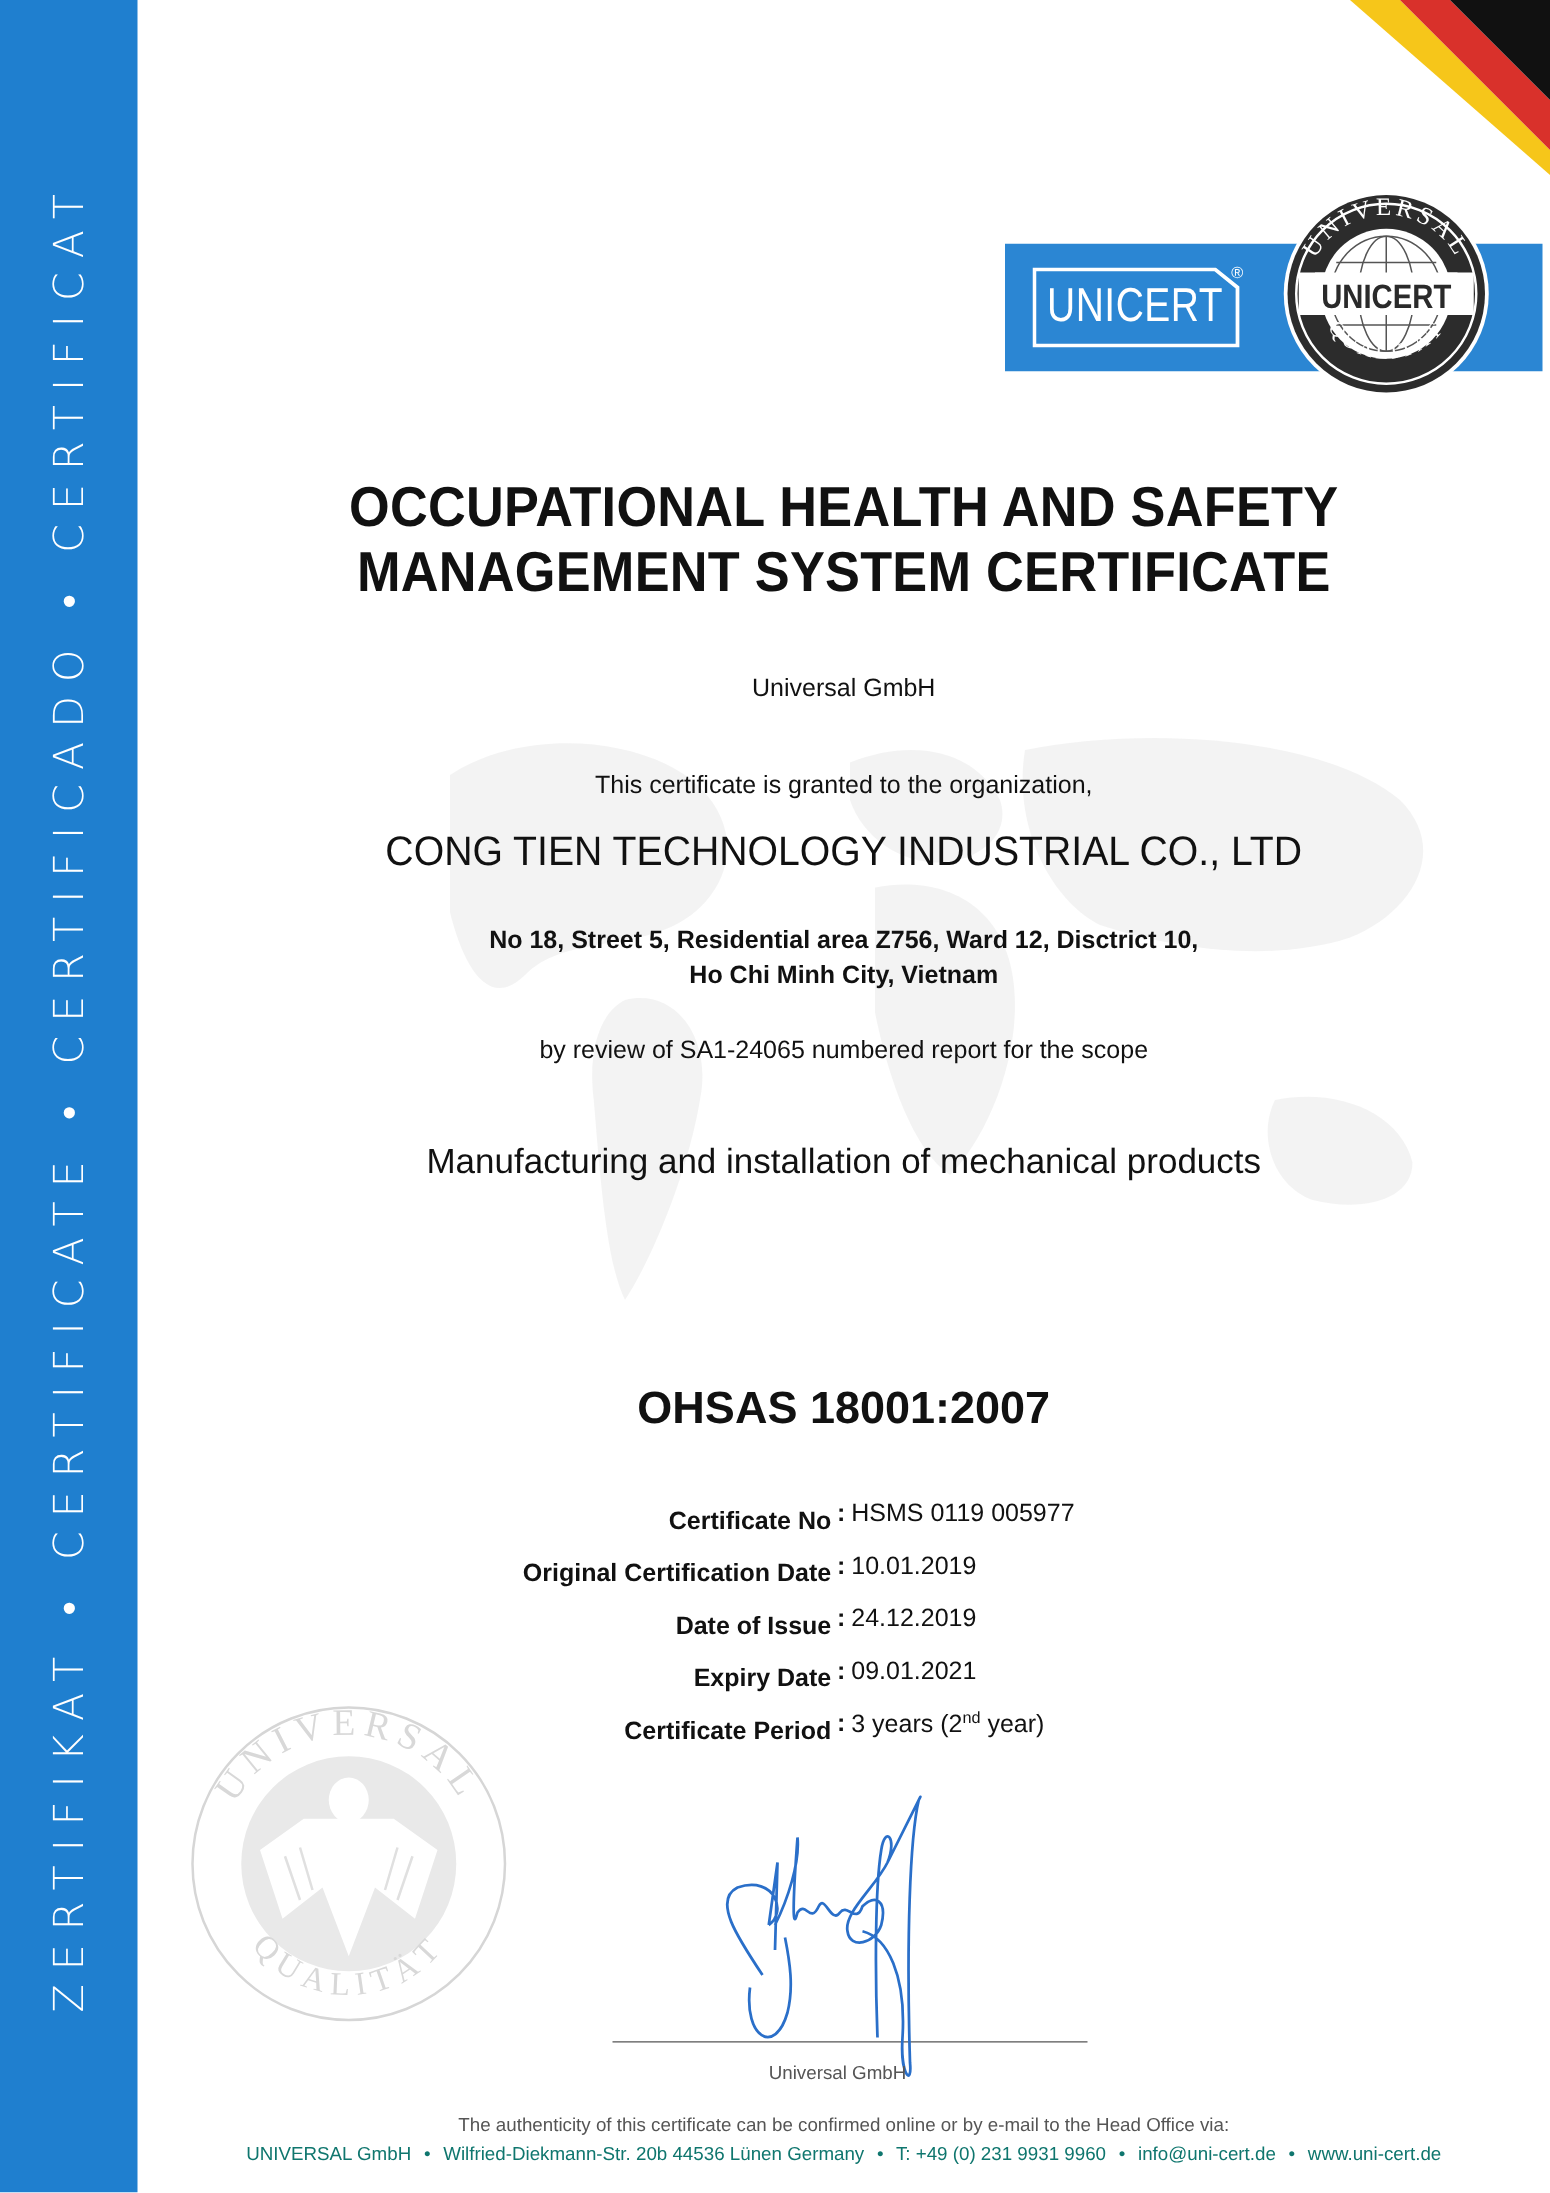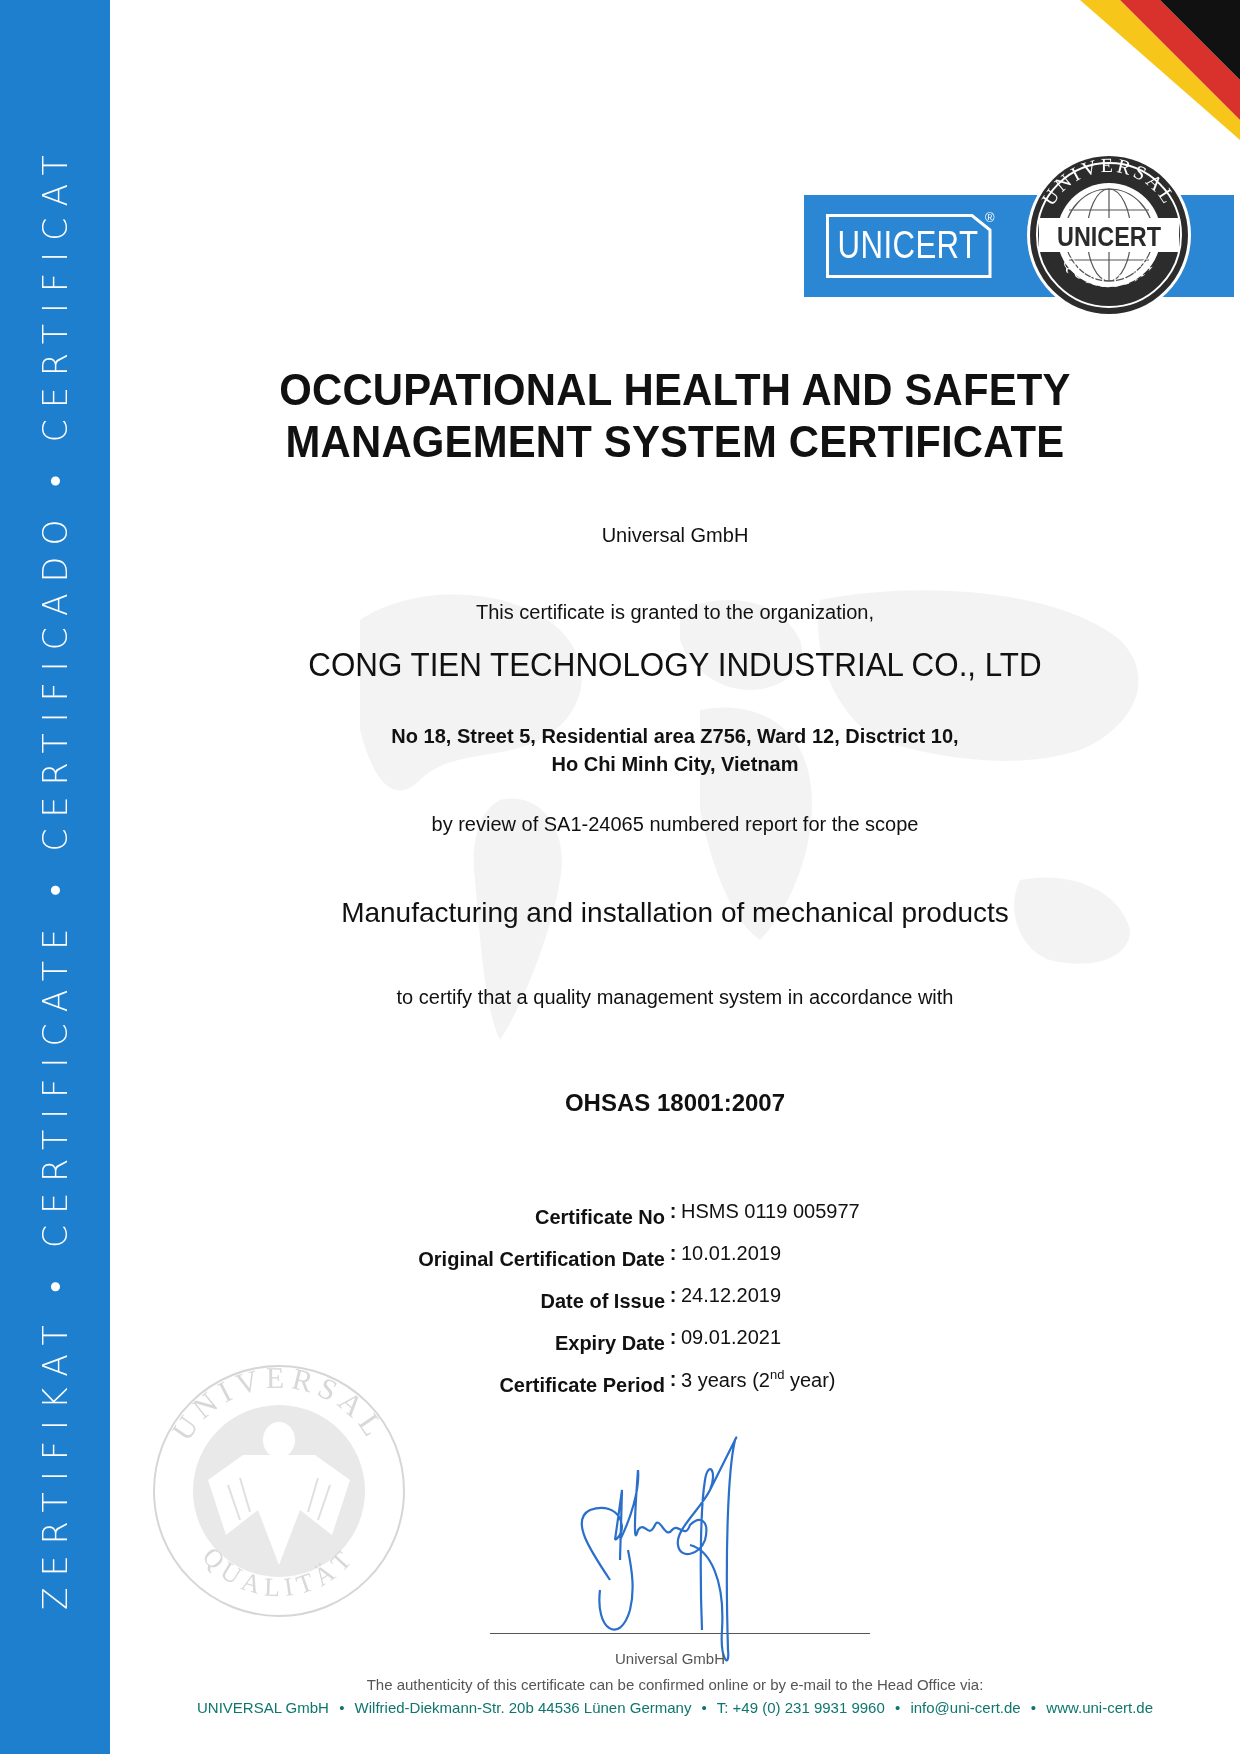--- a/index.html
+++ b/index.html
@@ -23,35 +23,35 @@
     background: #2b86d3;
   }
   .logo-box-outline { position: absolute; left: 826px; top: 214px; }
   .logo-text {
     position: absolute; left: 826px; top: 214px; width: 164px; height: 62px;
     display: flex; align-items: center; justify-content: center;
     color: #fff; font-size: 38px; transform: scaleX(0.82); letter-spacing: 0.5px;
   }
   .reg { position: absolute; left: 985px; top: 210px; color: #fff; font-size: 13px; }
   .seal { position: absolute; left: 1024px; top: 150px; width: 170px; height: 170px; }
-  .center-block { position: absolute; left: 110px; width: 1130px; text-align: center; }
+  .center-block { position: absolute; left: 110px; width: 1130px; text-align: center; margin-top: 16px; }
   .title {
     top: 364px; font-weight: bold; font-size: 45px; line-height: 52px;
     letter-spacing: 0.2px;
   }
   .title span { display: block; transform: scaleX(0.93); }
   .issuer { top: 524px; font-size: 20px; }
   .granted { top: 601px; font-size: 20px; }
   .org { top: 646px; font-weight: normal; font-size: 33px; }
   .org span { display: inline-block; transform: scaleX(0.95); }
   .addr { top: 722px; font-weight: bold; font-size: 20px; line-height: 28px; }
   .review { top: 813px; font-size: 20px; }
   .scope { top: 897px; font-weight: normal; font-size: 28px; }
   .certify { top: 984px; font-size: 20px; line-height: 27px; }
-  .standard { top: 1089px; font-weight: bold; font-size: 24px; }
+  .standard { top: 1089px; font-weight: bold; font-size: 36px; }
   .details {
     position: absolute; top: 1190px; left: 320px; width: 760px;
     font-size: 20px;
   }
   .detail-row { display: flex; height: 42px; align-items: center; }
   .detail-label { width: 345px; text-align: right; font-weight: bold; white-space: nowrap; margin-top: 12px; }
   .detail-colon { width: 16px; text-align: center; font-weight: bold; }
   .detail-value { white-space: nowrap; }
   .detail-value sup { font-size: 13px; }
   .wm-seal { position: absolute; left: 148px; top: 1360px; width: 262px; height: 262px; }
@@ -135,21 +135,20 @@
 <div class="center-block org">
   <span>CONG TIEN TECHNOLOGY INDUSTRIAL CO., LTD</span>
 </div>
 <div class="center-block addr">
   <div>No 18, Street 5, Residential area Z756, Ward 12, Disctrict 10,</div>
   <div>Ho Chi Minh City, Vietnam</div>
 </div>
 <div class="center-block review">by review of SA1-24065 numbered report for the scope</div>
 <div class="center-block scope">Manufacturing and installation of mechanical products</div>
 <div class="center-block certify">
-  <div>to certify that a quality management system in accordance with</div>
 </div>
 <div class="center-block standard">OHSAS 18001:2007</div>
 
 <div class="details">
   <div class="detail-row">
     <span class="detail-label">Certificate No</span>
     <span class="detail-colon">:</span>
     <span class="detail-value">HSMS 0119 005977</span>
   </div>
   <div class="detail-row">

